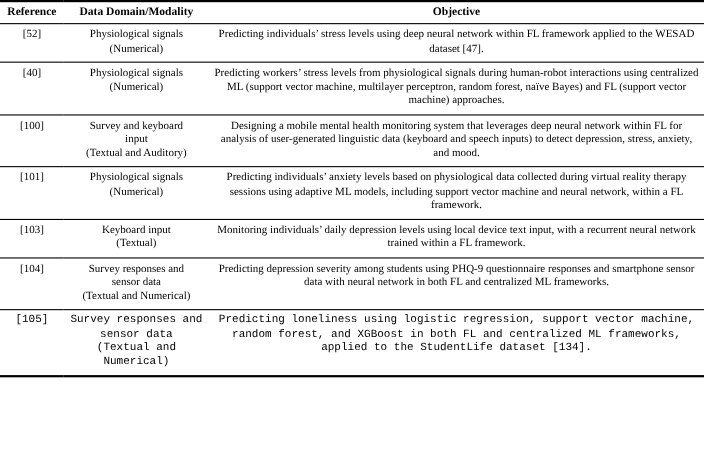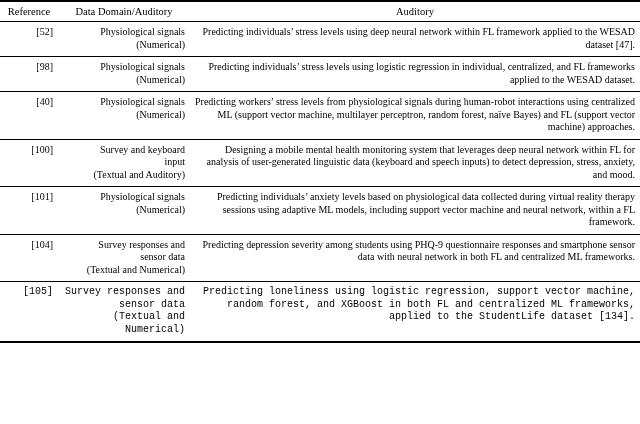--- a/index.html
+++ b/index.html
@@ -15,33 +15,33 @@
     overflow: hidden;
   }
   table.paper-table {
     width: 640px;
     border-collapse: collapse;
     table-layout: fixed;
     border-top: 2px solid #000000;
     border-bottom: 2px solid #000000;
   }
   table.paper-table th {
-    font-weight: normal;
+    font-weight: bold;
     font-size: 10.5px;
     padding: 4px 4px 3px 4px;
     text-align: center;
     vertical-align: middle;
     border-bottom: 1px solid #000000;
     line-height: 12px;
   }
   table.paper-table td {
     font-size: 10px;
     line-height: 12.5px;
     padding: 4px 5px 5px 5px;
-    text-align: right;
+    text-align: center;
     vertical-align: top;
     border-bottom: 1px solid #000000;
   }
   table.paper-table tr:last-child td {
     border-bottom: none;
     font-family: Liberation Mono, monospace;
   }
   col.col-ref { width: 58px; }
   col.col-modality { width: 132px; }
   col.col-objective { width: 450px; }
@@ -58,36 +58,30 @@
 
 <table class="paper-table">
   <colgroup>
     <col class="col-ref">
     <col class="col-modality">
     <col class="col-objective">
   </colgroup>
   <thead>
     <tr>
       <th>Reference</th>
-      <th>Data Domain/Auditory</th>
-      <th>Auditory</th>
+      <th>Data Domain/Modality</th>
+      <th>Objective</th>
     </tr>
   </thead>
   <tbody>
     <tr>
       <td class="ref-cell">[52]</td>
       <td class="modality-cell">Physiological signals
 (Numerical)</td>
       <td class="objective-cell">Predicting individuals’ stress levels using deep neural network within FL framework applied to the WESAD dataset [47].</td>
-    </tr>
-    <tr>
-      <td class="ref-cell">[98]</td>
-      <td class="modality-cell">Physiological signals
-(Numerical)</td>
-      <td class="objective-cell">Predicting individuals’ stress levels using logistic regression in individual, centralized, and FL frameworks applied to the WESAD dataset.</td>
     </tr>
     <tr>
       <td class="ref-cell">[40]</td>
       <td class="modality-cell">Physiological signals
 (Numerical)</td>
       <td class="objective-cell">Predicting workers’ stress levels from physiological signals during human-robot interactions using centralized ML (support vector machine, multilayer perceptron, random forest, naïve Bayes) and FL (support vector machine) approaches.</td>
     </tr>
     <tr>
       <td class="ref-cell">[100]</td>
       <td class="modality-cell">Survey and keyboard
@@ -95,20 +89,26 @@
 (Textual and Auditory)</td>
       <td class="objective-cell">Designing a mobile mental health monitoring system that leverages deep neural network within FL for analysis of user-generated linguistic data (keyboard and speech inputs) to detect depression, stress, anxiety, and mood.</td>
     </tr>
     <tr>
       <td class="ref-cell">[101]</td>
       <td class="modality-cell">Physiological signals
 (Numerical)</td>
       <td class="objective-cell">Predicting individuals’ anxiety levels based on physiological data collected during virtual reality therapy sessions using adaptive ML models, including support vector machine and neural network, within a FL framework.</td>
     </tr>
     <tr>
+      <td class="ref-cell">[103]</td>
+      <td class="modality-cell">Keyboard input
+(Textual)</td>
+      <td class="objective-cell">Monitoring individuals’ daily depression levels using local device text input, with a recurrent neural network trained within a FL framework.</td>
+    </tr>
+    <tr>
       <td class="ref-cell">[104]</td>
       <td class="modality-cell">Survey responses and
 sensor data
 (Textual and Numerical)</td>
       <td class="objective-cell">Predicting depression severity among students using PHQ-9 questionnaire responses and smartphone sensor data with neural network in both FL and centralized ML frameworks.</td>
     </tr>
     <tr>
       <td class="ref-cell">[105]</td>
       <td class="modality-cell">Survey responses and
 sensor data

